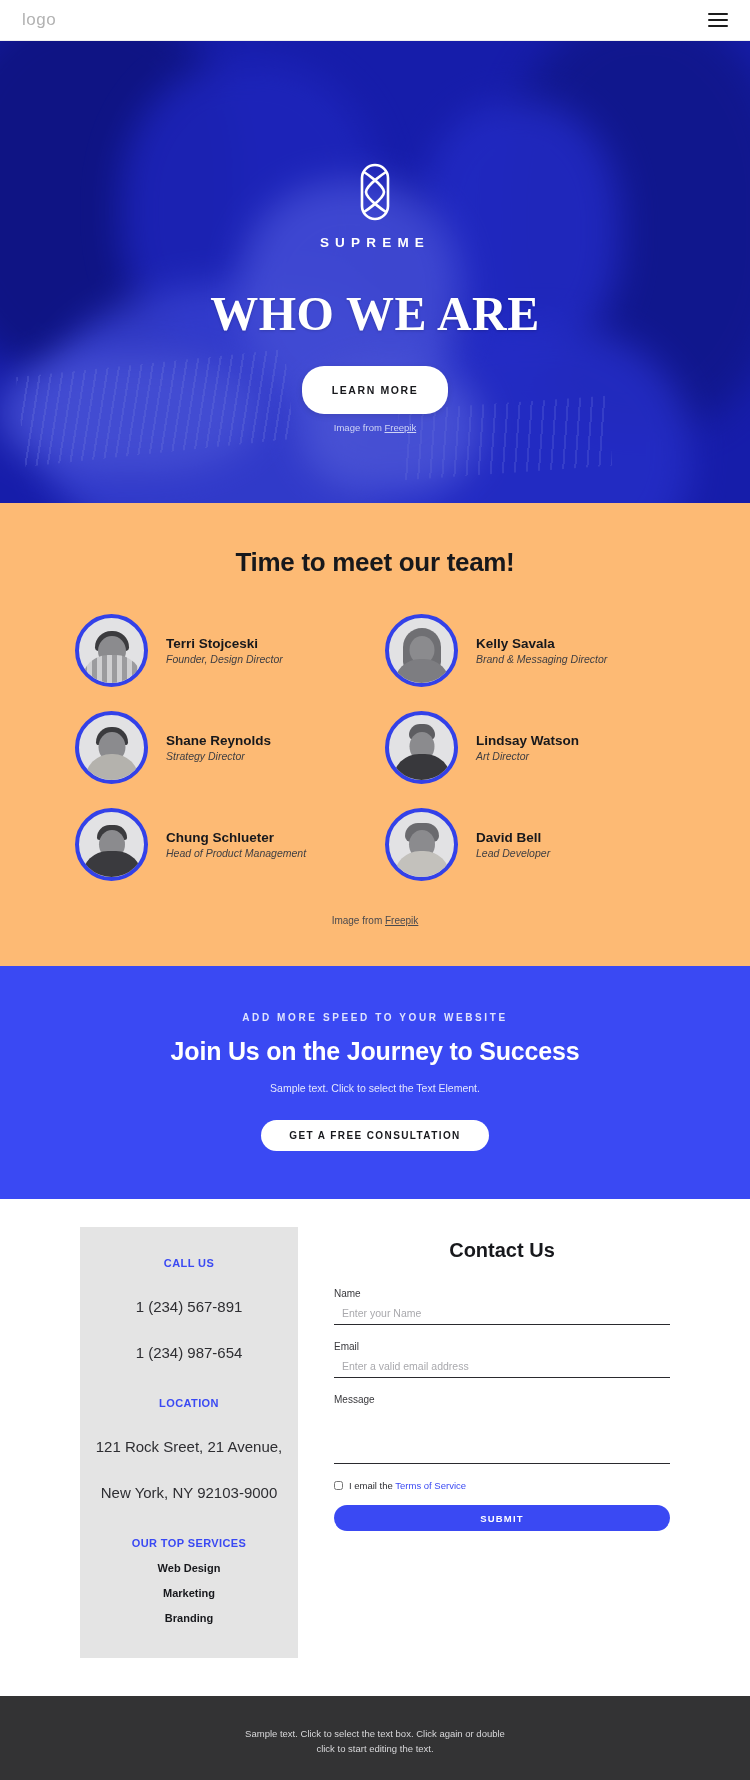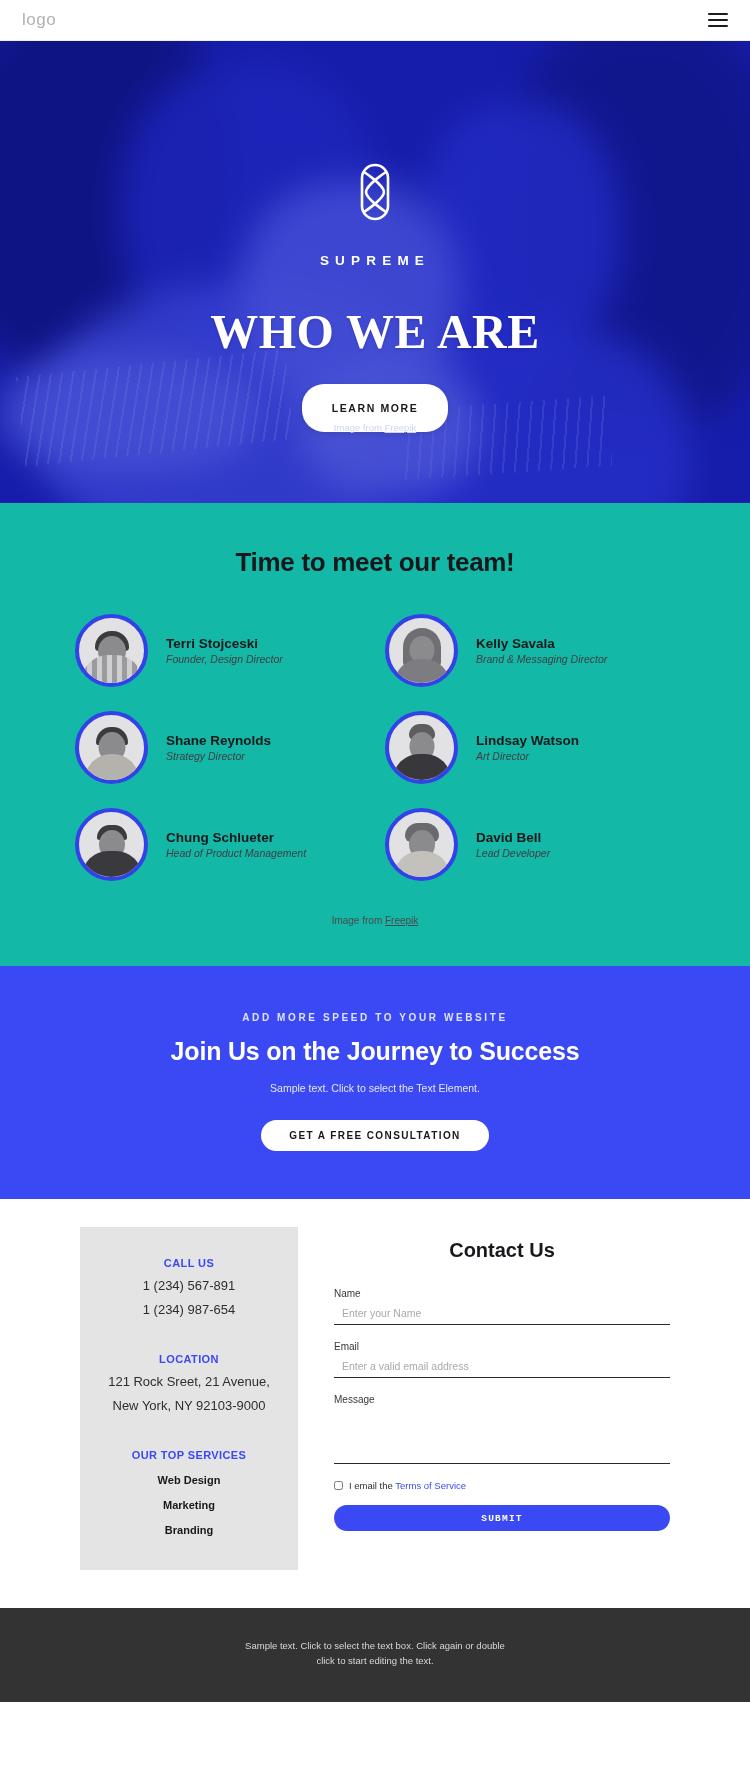--- a/index.html
+++ b/index.html
@@ -41,42 +41,42 @@
   .b9 { left:0px;    bottom:30px; width:260px; height:120px; background:#8f99f5; opacity:.4; border-radius:60% 40% 50% 50%; }
   .hero-lines { position:absolute; left:20px; bottom:50px; width:270px; height:90px; opacity:.35;
     background:repeating-linear-gradient(105deg,#cfd4fb 0 2px,transparent 2px 11px); transform:rotate(-6deg); }
   .hero-lines2 { position:absolute; right:140px; bottom:30px; width:210px; height:70px; opacity:.3;
     background:repeating-linear-gradient(98deg,#c9cffa 0 2px,transparent 2px 12px); transform:rotate(-4deg); }
   .hero-tint { position:absolute; inset:0; background:rgba(44,57,200,.62); mix-blend-mode:multiply; }
   .hero-inner { position:relative; z-index:3; width:100%; display:flex; flex-direction:column; align-items:center; }
 
   .brand-mark { margin-top:122px; }
   .brand-name {
-    margin-top:28px; color:#fff; font-size:13.5px; letter-spacing:6.2px; font-weight:700;
+    margin-top:10px; color:#fff; font-size:13.5px; letter-spacing:6.2px; font-weight:700;
   }
   .hero-title {
     margin-top:40px; color:#fff; font-family:"Liberation Serif", serif;
     font-size:48px; font-weight:700; letter-spacing:.5px; line-height:1;
     text-shadow:0 1px 3px rgba(0,0,0,.18);
   }
   .btn-pill {
     margin-top:28px; display:inline-flex; align-items:center; justify-content:center;
     background:#fff; color:#17181c; border:none; border-radius:22px;
     height:48px; padding:0 30px; font-size:10.5px; font-weight:700; letter-spacing:1.6px;
     cursor:pointer; font-family:"Liberation Sans", sans-serif;
     box-shadow:0 2px 6px rgba(0,0,0,.12);
   }
   .hero-credit {
     position:absolute; z-index:4; left:0; right:0; top:381px; text-align:center;
     color:#cfd4f5; font-size:9.5px;
   }
   .hero-credit a { color:#cfd4f5; text-decoration:underline; }
 
   
-  .team { background:#14b8a6; padding:44px 16px 40px; }
+  .team { background:#fdba74; padding:44px 16px 40px; }
   .team-title {
     text-align:center; font-size:26px; font-weight:700; color:#17181c; letter-spacing:-.3px;
     margin-bottom:36px;
   }
   .team-grid {
     width:620px; margin:0 auto; display:grid; grid-template-columns:1fr 1fr;
     row-gap:24px; column-gap:0;
   }
   .member { display:flex; align-items:center; gap:18px; padding-left:10px; }
   .avatar-ring {
@@ -104,21 +104,21 @@
     cursor:pointer; font-family:"Liberation Sans", sans-serif;
   }
 
   
   .contact { background:#fff; padding:28px 0 38px; display:flex; justify-content:center; }
   .contact-wrap { width:590px; display:flex; gap:36px; align-items:flex-start; }
   .info-panel {
     width:218px; background:#e4e4e4; padding:30px 14px 34px; text-align:center; flex:0 0 auto;
   }
   .info-head { color:#3a49f3; font-size:11px; font-weight:700; letter-spacing:.4px; }
-  .info-line { margin-top:9px; font-size:13px; color:#2e2e32; }
+  .info-line { margin-top:29px; font-size:15px; color:#2e2e32; }
   .info-block + .info-block { margin-top:36px; }
   .service { margin-top:13px; font-size:11px; font-weight:700; color:#17181c; }
 
   .form-col { flex:1 1 auto; padding-top:12px; }
   .form-title { text-align:center; font-size:20px; font-weight:700; color:#17181c; margin-bottom:26px; }
   .field { margin-bottom:16px; }
   .field-label { display:block; font-size:10px; color:#38383c; margin-bottom:5px; }
   .field input[type=text], .field textarea {
     width:100%; border:none; border-bottom:1.5px solid #2a2a2e; background:transparent;
     font-family:"Liberation Sans", sans-serif; font-size:10.5px; color:#2a2a2e;
@@ -126,21 +126,21 @@
   }
   .field input::placeholder, .field textarea::placeholder { color:#a9a9ad; }
   .field textarea { height:54px; resize:none; }
   .terms-row { display:flex; align-items:center; gap:6px; margin:8px 0 14px; }
   .terms-row input { width:9px; height:9px; margin:0; }
   .terms-text { font-size:9.5px; color:#2e2e32; }
   .terms-text a { color:#3a49f3; text-decoration:none; }
   .submit-btn {
     width:100%; height:26px; background:#3a49f3; color:#fff; border:none; border-radius:13px;
     font-size:9.5px; font-weight:700; letter-spacing:1.2px; cursor:pointer;
-    font-family:Liberation Mono, monospace;
+    font-family:Liberation Sans, sans-serif;
   }
 
   
   .site-footer {
     background:#333334; color:#d8d8da; text-align:center;
     padding:30px 20px 34px; font-size:9.5px; line-height:1.6;
   }
 </style>
 </head>
 <body>

